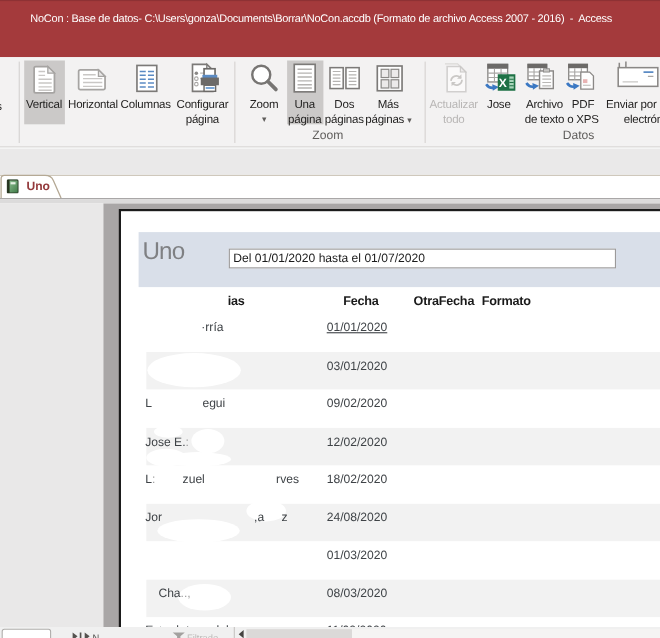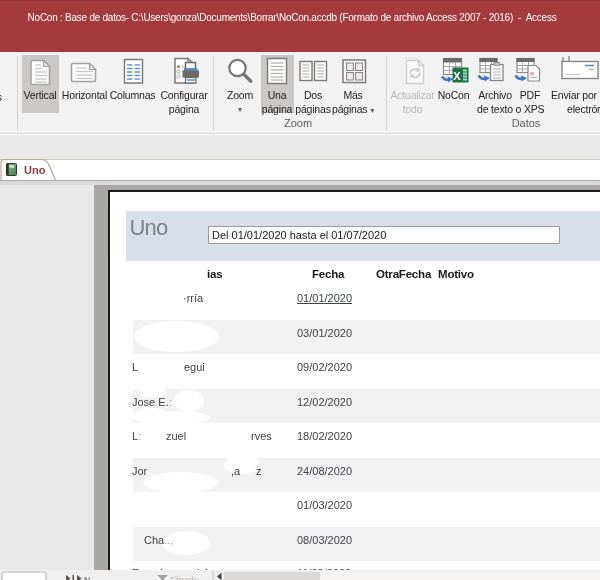--- a/index.html
+++ b/index.html
@@ -235,21 +235,21 @@
 
   <div class="rlabel" style="left:10px; top:37px; width:60px;">Vertical</div>
   <div class="rlabel" style="left:54.5px; top:37px; width:60px;">Horizontal</div>
   <div class="rlabel" style="left:102.5px; top:37px; width:60px;">Columnas</div>
   <div class="rlabel" style="left:152.5px; top:37px; width:63px;">Configurar<br>página</div>
   <div class="rlabel" style="left:210px; top:36.5px; width:60px;">Zoom<br><span class="caret">▾</span></div>
   <div class="rlabel" style="left:247px; top:37px; width:60px;">Una<br>página</div>
   <div class="rlabel" style="left:283px; top:37px; width:60px;">Dos<br>páginas</div>
   <div class="rlabel dis" style="left:382.5px; top:37px; width:60px;">Actualizar<br>todo</div>
   <div class="rlabel" style="left:323px; top:37px; width:60px;">Más<br>páginas <span class="caret">▾</span></div>
-  <div class="rlabel" style="left:423.5px; top:37px; width:60px;">NoCon</div>
+  <div class="rlabel" style="left:423.5px; top:37px; width:60px;">Jose</div>
   <div class="rlabel" style="left:465px; top:37px; width:60px;">Archivo<br>de texto</div>
   <div class="rlabel" style="left:500px; top:37px; width:60px;">PDF<br>o XPS</div>
   <div class="rlabel" style="left:551px; top:37px; width:70px; text-align:left;">Enviar por c<br><span style="padding-left:16px;">electróni</span></div>
 
   <div class="glabel" style="left:268px; width:60px;">Zoom</div>
   <div class="glabel" style="left:496px; width:60px;">Datos</div>
 </div>
 
 <div class="abs" id="strip1"></div>
 <div class="abs" id="tabrow"></div>
@@ -276,21 +276,21 @@
 <div class="abs" id="pageborder"></div>
 <div class="abs" id="page"></div>
 
 <div class="abs" id="band"></div>
 <div class="abs" id="rtitle">Uno</div>
 <div class="abs" id="tbox">Del 01/01/2020 hasta el 01/07/2020</div>
 
 <div class="abs hdr" style="left:207px;">ias</div>
 <div class="abs hdr" style="left:312px;">Fecha</div>
 <div class="abs hdr" style="left:376px;">OtraFecha</div>
-<div class="abs hdr" style="left:438px;">Motivo</div>
+<div class="abs hdr" style="left:438px;">Formato</div>
 
 <div class="rowband" style="top:319.9px;"></div>
 <div class="rowband" style="top:388.8px;"></div>
 <div class="rowband" style="top:457.7px;"></div>
 <div class="rowband" style="top:526.6px;"></div>
 
 <div class="blob" style="left:134px; top:321px; width:85px; height:31px;"></div>
 <div class="blob" style="left:140px; top:387px; width:26px; height:11px;"></div>
 <div class="blob" style="left:174px; top:390px; width:30px; height:22px;"></div>
 <div class="blob" style="left:133px; top:408px; width:36px; height:16px;"></div>

